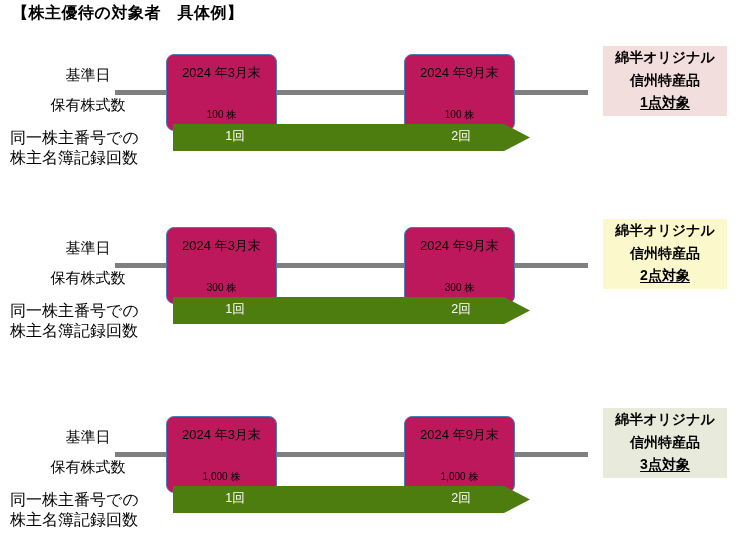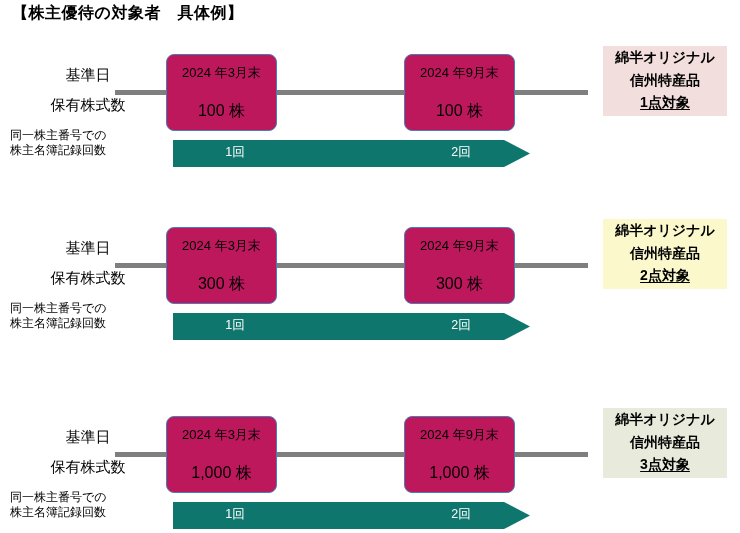--- a/index.html
+++ b/index.html
@@ -30,21 +30,21 @@
   
   .lbl{
     position:absolute;
     font-size:15px;
     color:#000000;
     white-space:nowrap;
     text-align:center;
   }
   .lbl-kijun{ left:18px; top:22px; width:140px; }
   .lbl-hoyu{  left:18px; top:52px; width:140px; }
-  .lbl-kaisu{ left:10px; top:84px; width:148px; text-align:left; line-height:1.28; font-size:12px;}
+  .lbl-kaisu{ left:10px; top:84px; width:148px; text-align:left; line-height:1.28; font-size:16px;}
 
   
   .timeline{
     position:absolute;
     left:115px;top:46px;
     width:473px;height:5px;
     background:#7f7f7f;
   }
   .tick{
     position:absolute;
@@ -72,31 +72,31 @@
     left:0;top:9px;width:100%;
     text-align:center;
     font-size:13px;
     color:#000000;
     white-space:nowrap;
   }
   .datebox .shares{
     position:absolute;
     left:0;bottom:8px;width:100%;
     text-align:center;
-    font-size:16px;
+    font-size:10px;
     color:#000000;
     white-space:nowrap;
   }
 
   
   .arrow{
     position:absolute;
-    left:173px;top:96px;
+    left:173px;top:80px;
     width:357px;height:27px;
-    background:#0f766e;
+    background:#4d7c0f;
     clip-path:polygon(0 0, 331px 0, 100% 50%, 331px 100%, 0 100%);
   }
   .arrow .cnt{
     position:absolute;
     top:4px;
     font-size:12.5px;
     color:#ffffff;
     text-align:center;
     white-space:nowrap;
   }

